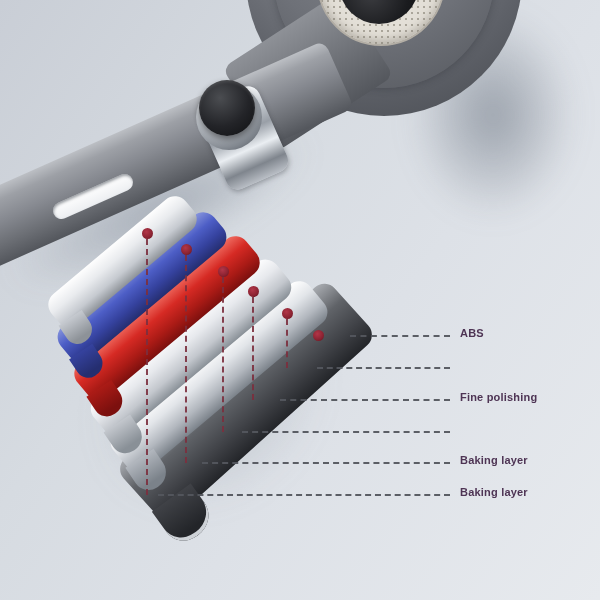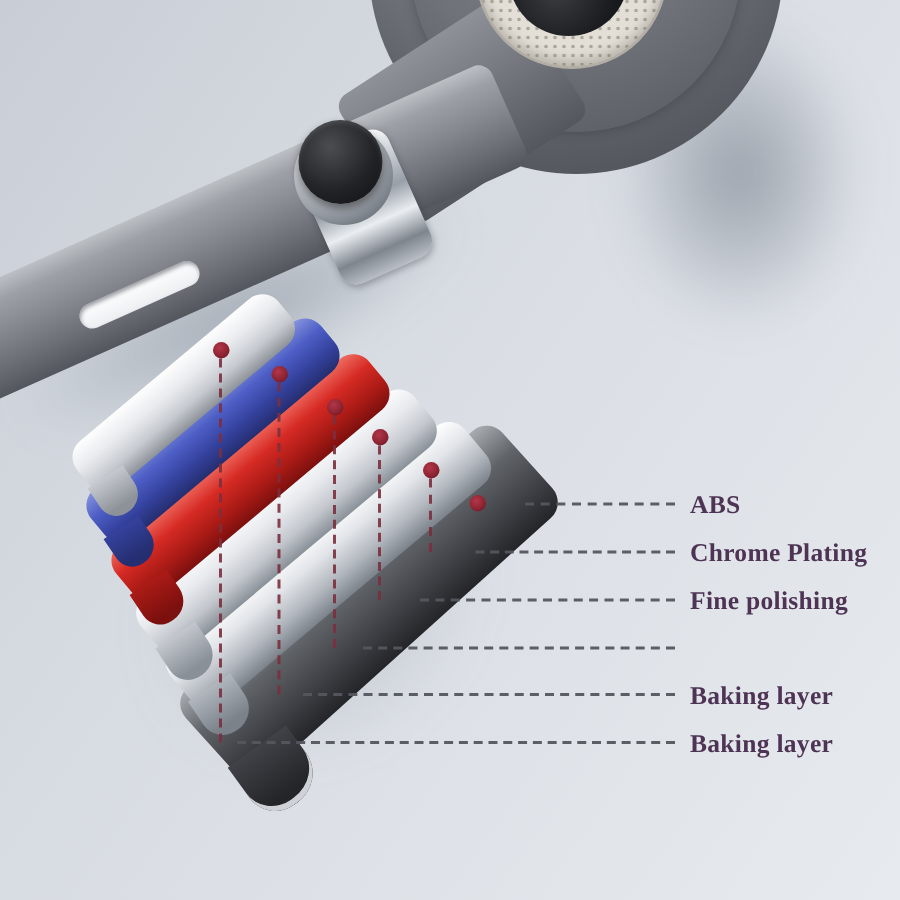--- a/index.html
+++ b/index.html
@@ -59,22 +59,22 @@
 
   
   .layer{border-radius:14px;}
   .layer .curl{border-radius:0 0 50% 45%;}
 
   
   .callout-dot{width:11px;height:11px;border-radius:50%;z-index:20;
     background:radial-gradient(circle at 40% 35%,#b23648 0%,#8e2433 55%,#5f141f 100%);}
   .callout-vline{width:0;border-left:2px dashed #7c2f3e;z-index:19;opacity:.9;}
   .callout-hline{height:0;border-top:2px dashed #54575e;z-index:19;opacity:.95;}
-  .callout-label{z-index:21;font-size:17px;font-weight:bold;color:#4e3454;
-    letter-spacing:.2px;white-space:nowrap;font-family:Liberation Serif, serif;}
+  .callout-label{z-index:21;font-size:11px;font-weight:bold;color:#4e3454;
+    letter-spacing:.2px;white-space:nowrap;}
 </style>
 </head>
 <body>
 
 <div id="stage">
 
   <div class="shadow head-shadow"></div>
   <div class="shadow handle-shadow"></div>
   <div class="shadow layers-shadow"></div>
 
@@ -106,21 +106,20 @@
     </div>
     <div class="layer" style="left: 104px; top: 363px; width: 284px; height: 78px; transform: rotate(-42deg); z-index: 10; background: linear-gradient(rgb(168, 171, 176) 0%, rgb(96, 99, 104) 35%, rgb(64, 66, 71) 70%, rgb(35, 37, 41) 100%);">
       <div class="curl" style="left: -4px; bottom: -27.6px; width: 48px; height: 46px; transform: rotate(6deg); background: linear-gradient(rgb(64, 66, 71), rgb(35, 37, 41) 80%); box-shadow: rgb(206, 210, 215) 0px -4px 0px inset;"></div>
     </div>
     <div class="callout-dot" style="left: 313px; top: 330px;"></div>
     <div class="callout-hline" style="left: 350px; top: 335px; width: 100px;"></div>
     <div class="callout-label" style="left: 460px; top: 327px;">ABS</div>
     <div class="callout-dot" style="left: 282px; top: 308px;"></div>
     <div class="callout-vline" style="left: 286px; top: 319px; height: 49px;"></div>
     <div class="callout-hline" style="left: 317px; top: 367px; width: 133px;"></div>
-    <div class="callout-label" style="left: 460px; top: 359px;">Chrome Plating</div>
     <div class="callout-dot" style="left: 248px; top: 286px;"></div>
     <div class="callout-vline" style="left: 252px; top: 297px; height: 103px;"></div>
     <div class="callout-hline" style="left: 280px; top: 399px; width: 170px;"></div>
     <div class="callout-label" style="left: 460px; top: 391px;">Fine polishing</div>
     <div class="callout-dot" style="left: 218px; top: 266px;"></div>
     <div class="callout-vline" style="left: 222px; top: 277px; height: 155px;"></div>
     <div class="callout-hline" style="left: 242px; top: 431px; width: 208px;"></div>
     <div class="callout-dot" style="left: 181px; top: 244px;"></div>
     <div class="callout-vline" style="left: 185px; top: 255px; height: 208px;"></div>
     <div class="callout-hline" style="left: 202px; top: 462px; width: 248px;"></div>

